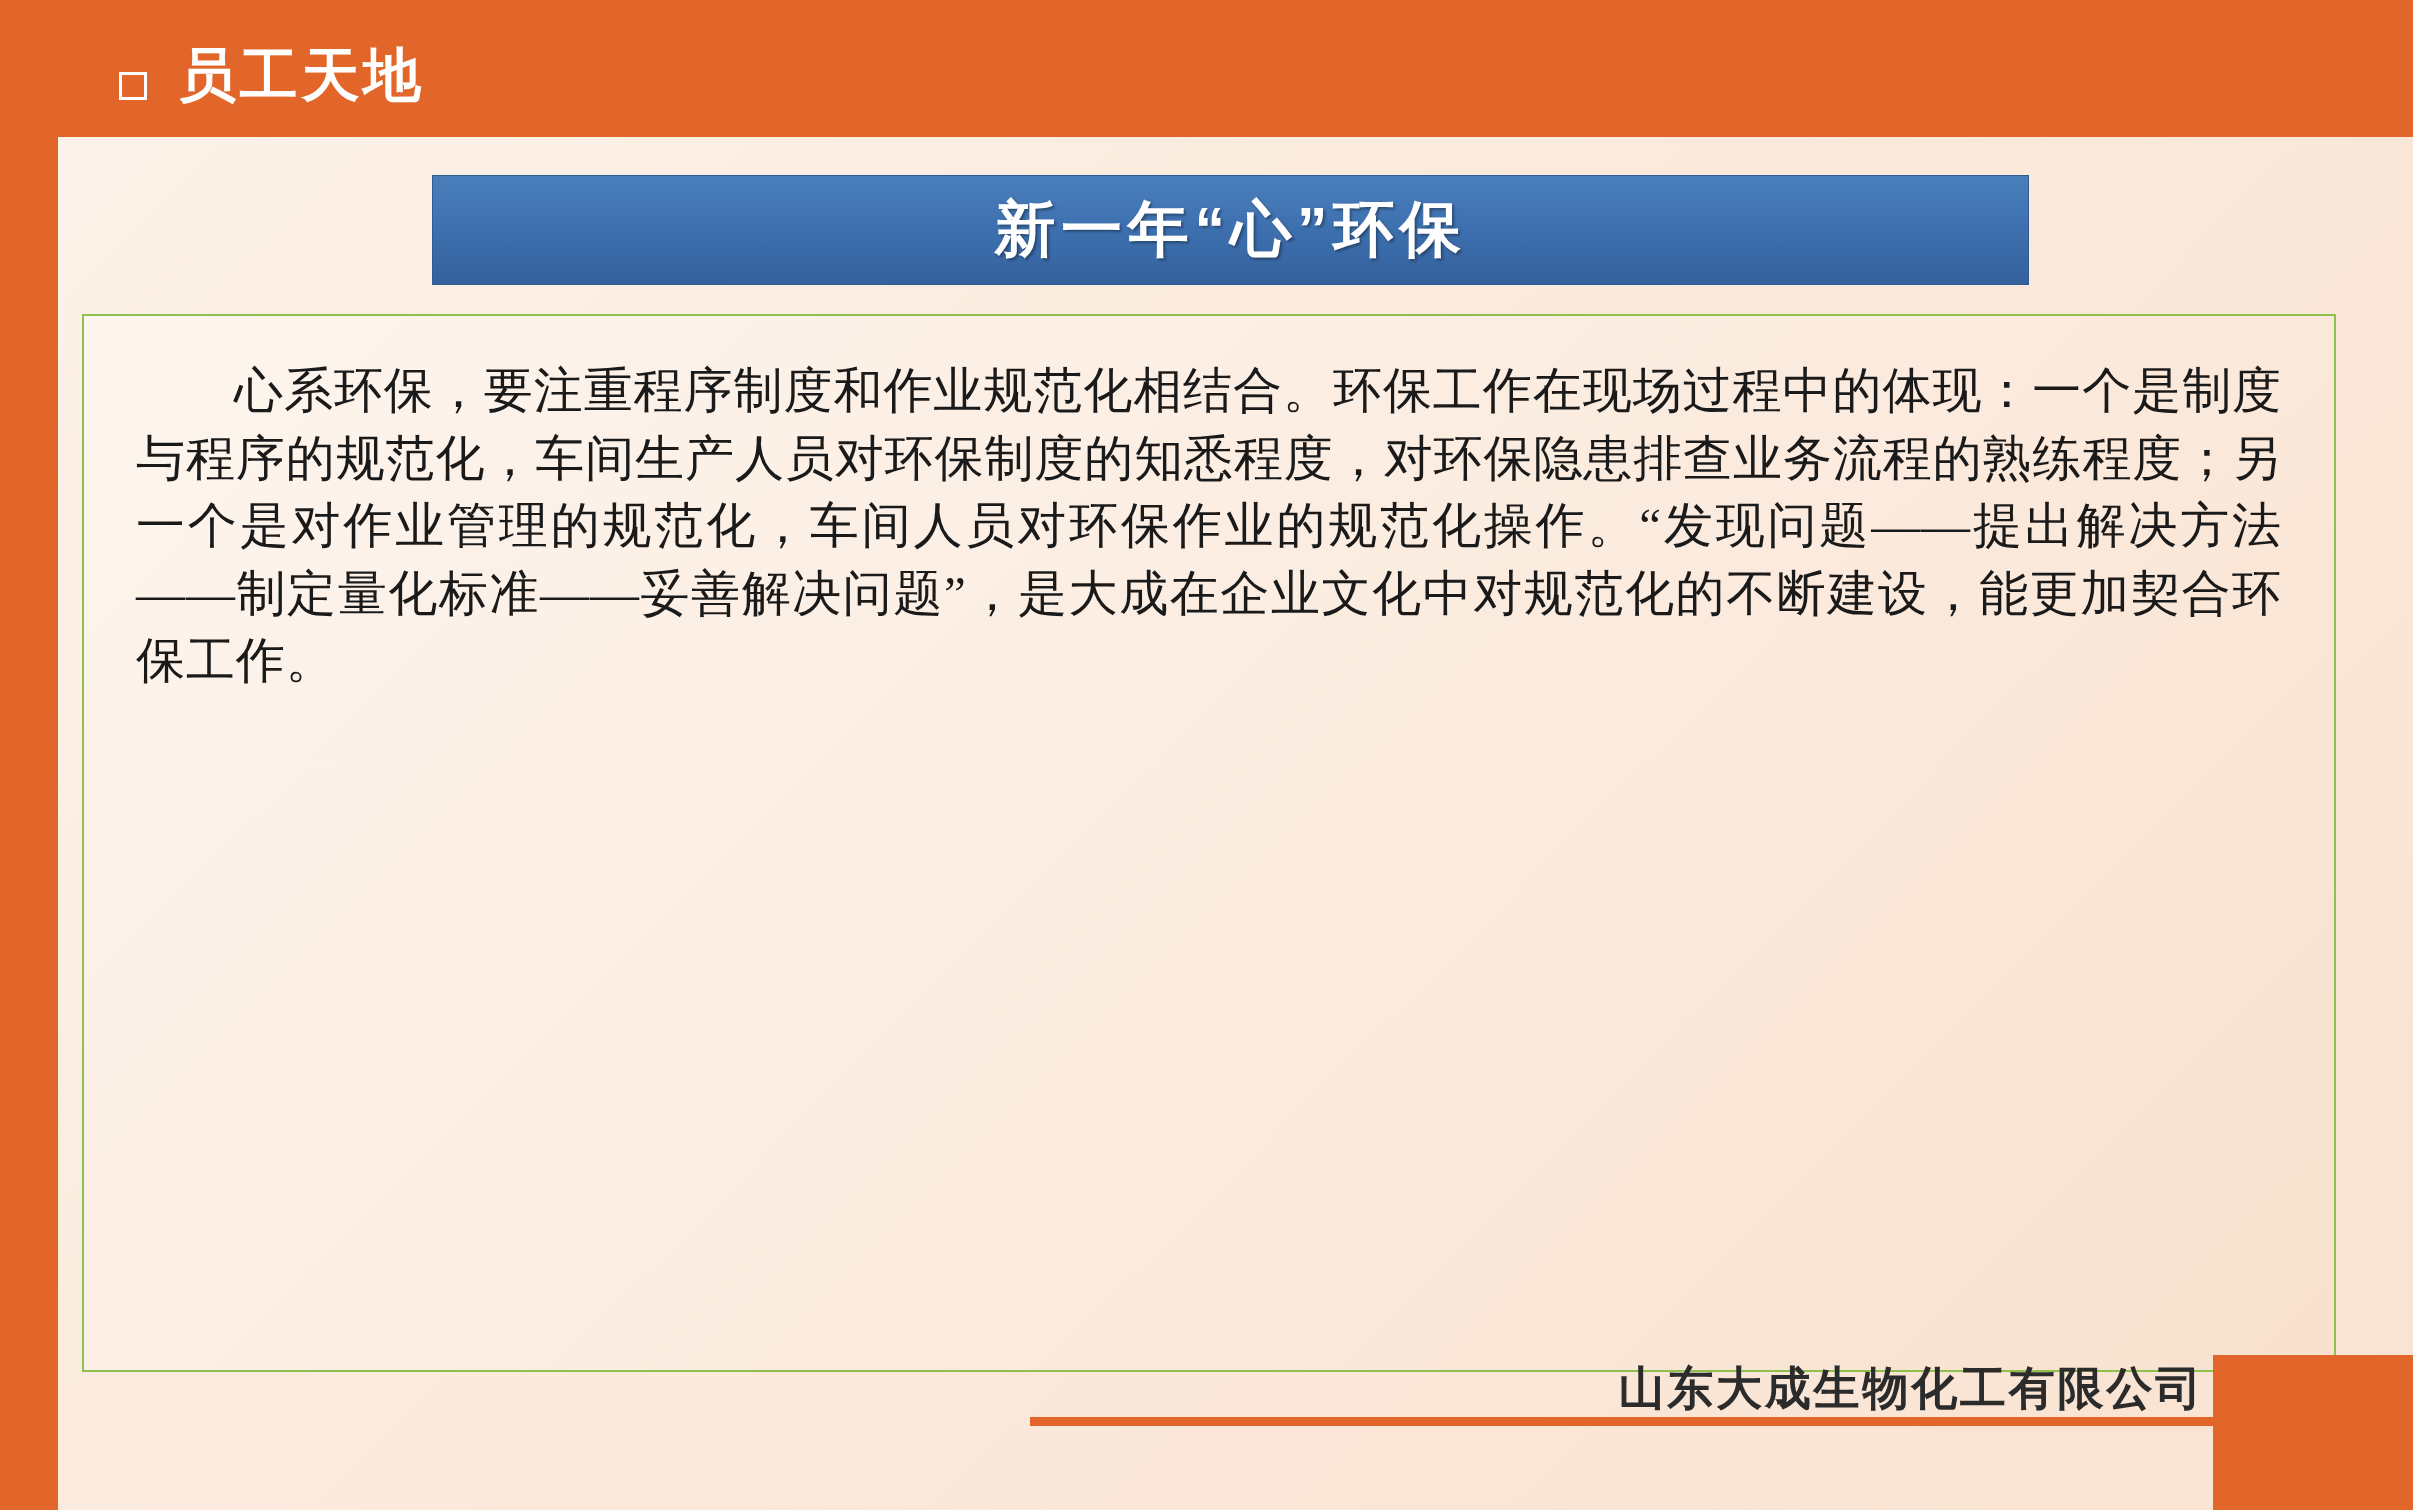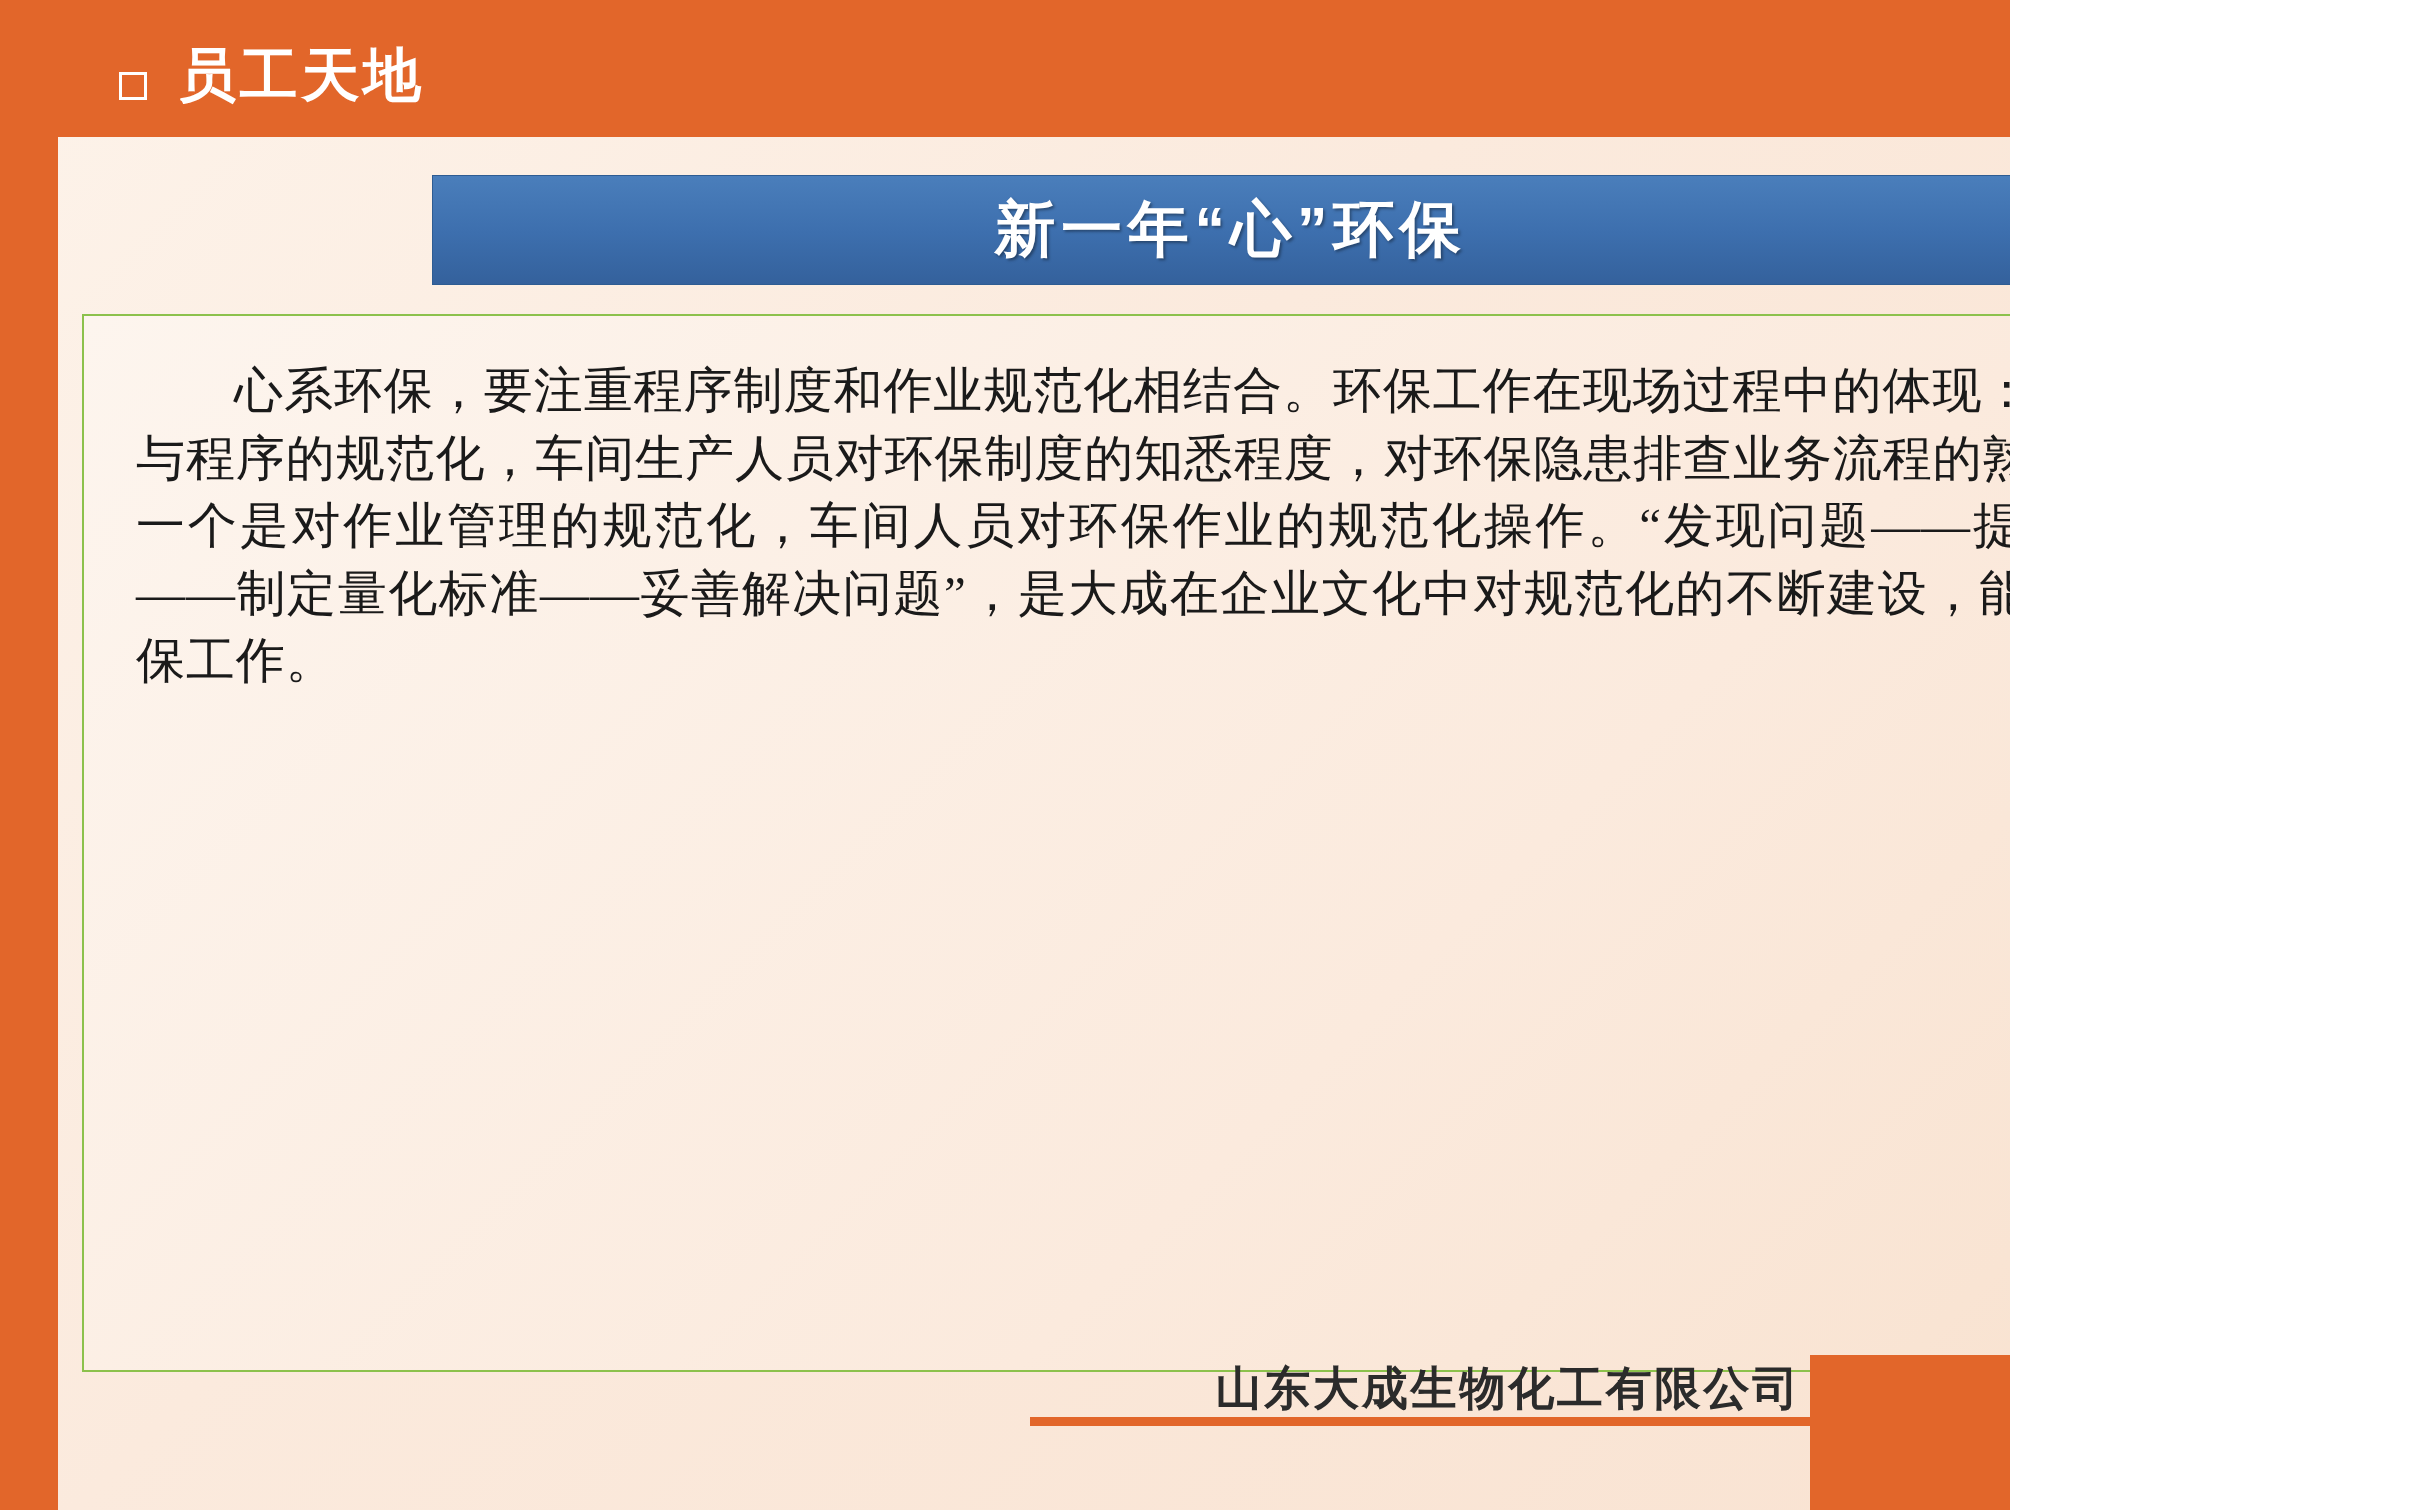--- a/index.html
+++ b/index.html
@@ -2,21 +2,21 @@
 <html lang="zh" style="font-size:15px"><head>
 <meta charset="utf-8">
 <style>
   html, body {
     margin: 0;
     padding: 0;
     background: #ffffff;
   }
   .slide {
     position: relative;
-    width: 2010px;
+    width: 2413px;
     height: 1510px;
     background: linear-gradient(135deg, #fdf3ea 0%, #fbeadd 45%, #f9e3d2 100%);
     overflow: hidden;
     font-family: "Liberation Sans", sans-serif;
   }
   
   .left-bar {
     position: absolute;
     left: 0;
     top: 0;

